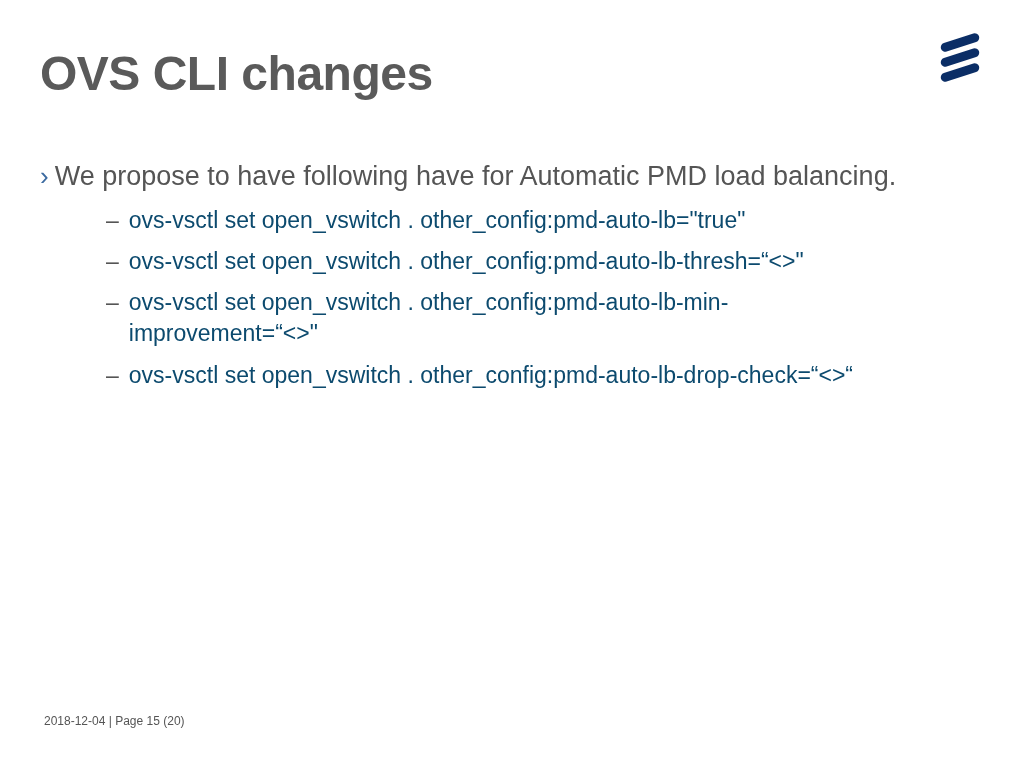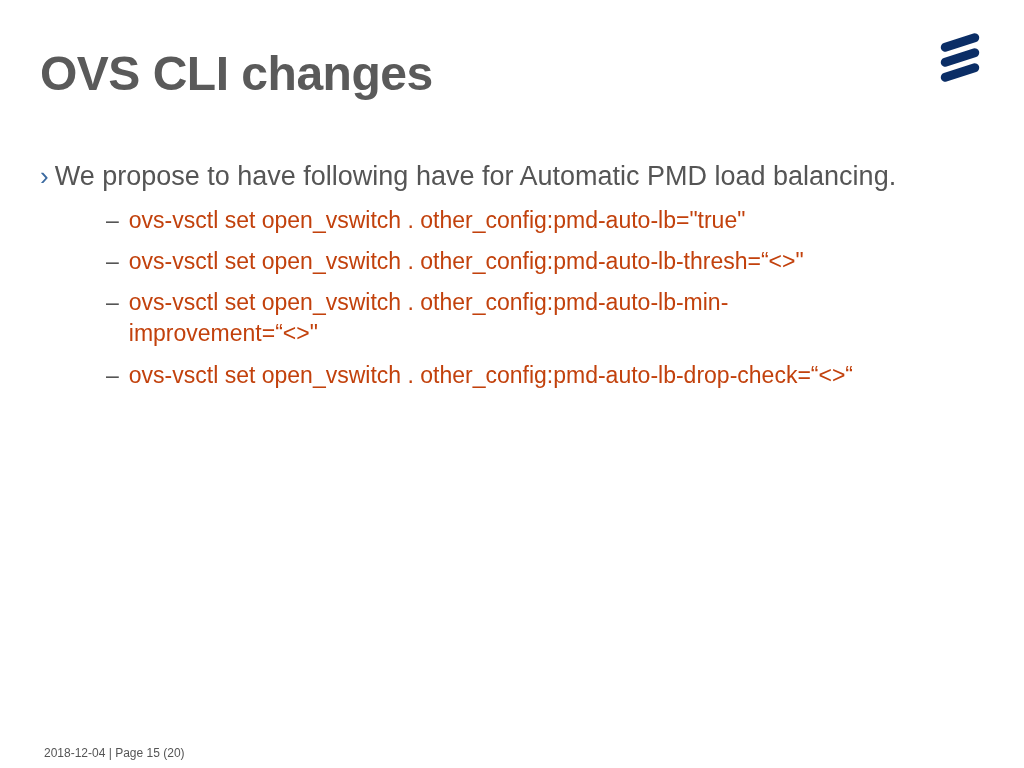--- a/index.html
+++ b/index.html
@@ -65,26 +65,26 @@
   .subbullet .dash {
     font-size: 23px;
     line-height: 1.32;
     color: #555555;
     margin-right: 10px;
     flex: 0 0 auto;
   }
   .subbullet .text {
     font-size: 23px;
     line-height: 1.36;
-    color: #c2410c;
+    color: #0c4a6e;
     max-width: 750px;
   }
   .footer {
     position: absolute;
-    bottom: 8px;
+    bottom: 40px;
     left: 44px;
     font-size: 12px;
     color: #555555;
   }
 </style>
 </head>
 <body>
 
 <div class="slide">
 

